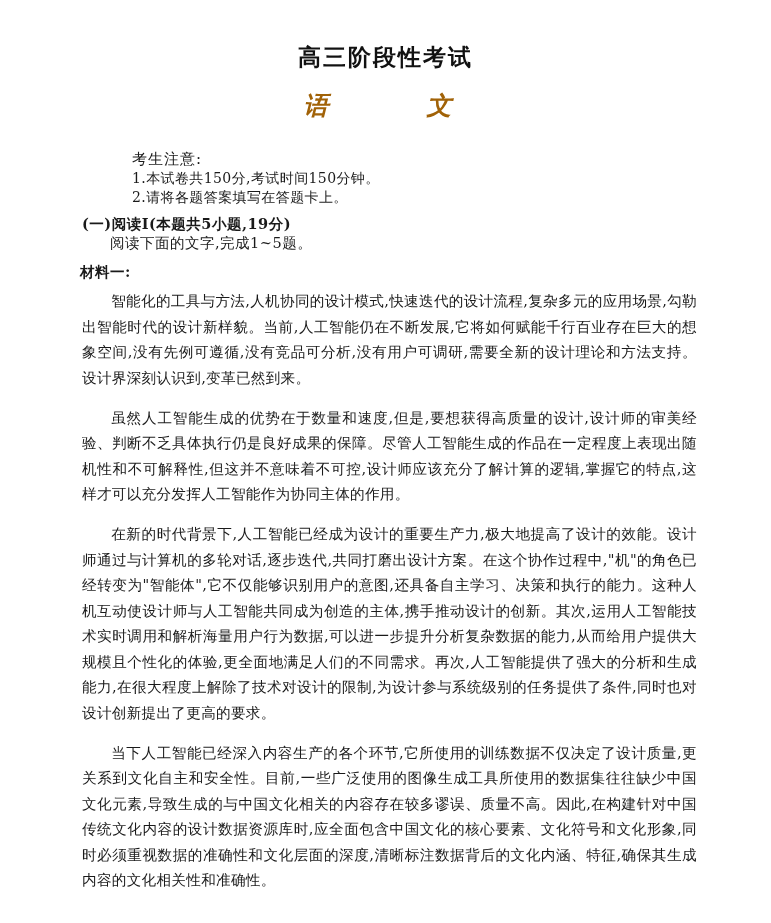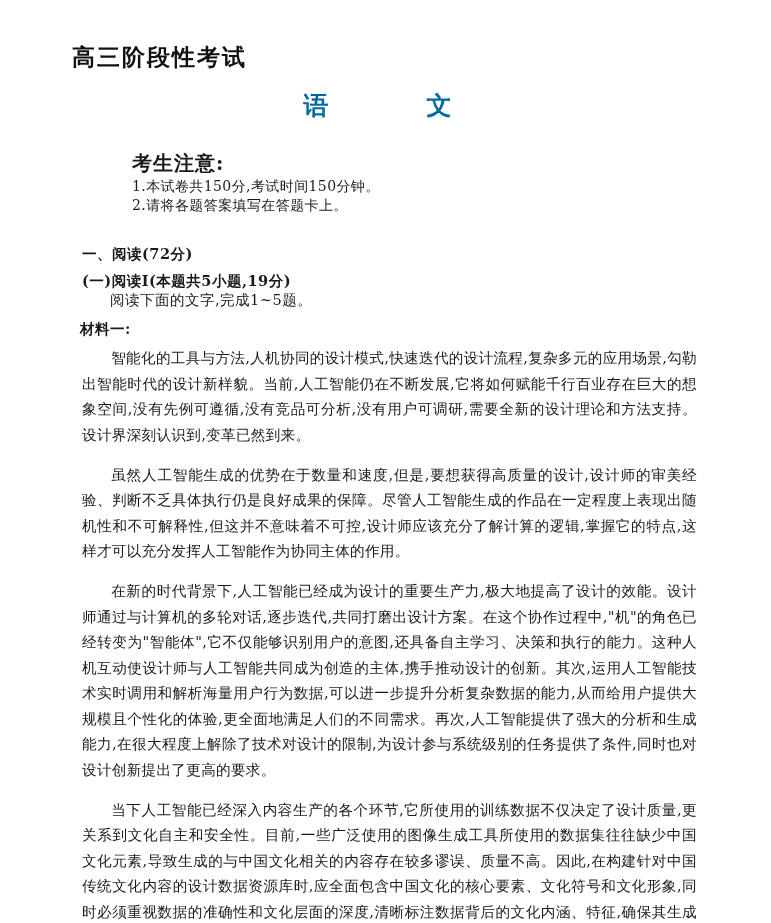--- a/index.html
+++ b/index.html
@@ -16,42 +16,43 @@
     overflow: hidden;
   }
   .page {
     width: 771px;
     height: 923px;
     position: relative;
     box-sizing: border-box;
     padding: 0 72px;
   }
   .exam-title {
-    text-align: left;
+    text-align: center;
     font-size: 23px;
     font-weight: bold;
     letter-spacing: 2px;
     margin-top: 42px;
     color: #111;
   }
   .subject-title {
     text-align: center;
     font-size: 25px;
     font-weight: bold;
     letter-spacing: 16px;
     margin-top: 16px;
-    color: #0369a1;
+    color: #a16207;
+    font-style: italic;
   }
   .notice-block {
     margin-top: 28px;
     margin-left: 60px;
   }
   .notice-head {
-    font-size: 20px;
-    font-weight: bold;
+    font-size: 15px;
+    font-weight: normal;
     letter-spacing: 1px;
   }
   .notice-item {
     font-size: 14px;
     margin-top: 1px;
     letter-spacing: 0.4px;
   }
   .section-head {
     margin-top: 30px;
     margin-left: 10px;
@@ -97,21 +98,20 @@
 
   <div class="exam-title">高三阶段性考试</div>
   <div class="subject-title">语　　文</div>
 
   <div class="notice-block">
     <div class="notice-head">考生注意:</div>
     <div class="notice-item">1.本试卷共150分,考试时间150分钟。</div>
     <div class="notice-item">2.请将各题答案填写在答题卡上。</div>
   </div>
 
-  <div class="section-head">一、阅读(72分)</div>
   <div class="sub-head">(一)阅读Ⅰ(本题共5小题,19分)</div>
   <div class="indent-line">阅读下面的文字,完成1~5题。</div>
   <div class="material-label">材料一:</div>
 
   <p class="para">智能化的工具与方法,人机协同的设计模式,快速迭代的设计流程,复杂多元的应用场景,勾勒出智能时代的设计新样貌。当前,人工智能仍在不断发展,它将如何赋能千行百业存在巨大的想象空间,没有先例可遵循,没有竞品可分析,没有用户可调研,需要全新的设计理论和方法支持。设计界深刻认识到,变革已然到来。</p>
   <p class="para">虽然人工智能生成的优势在于数量和速度,但是,要想获得高质量的设计,设计师的审美经验、判断不乏具体执行仍是良好成果的保障。尽管人工智能生成的作品在一定程度上表现出随机性和不可解释性,但这并不意味着不可控,设计师应该充分了解计算的逻辑,掌握它的特点,这样才可以充分发挥人工智能作为协同主体的作用。</p>
   <p class="para">在新的时代背景下,人工智能已经成为设计的重要生产力,极大地提高了设计的效能。设计师通过与计算机的多轮对话,逐步迭代,共同打磨出设计方案。在这个协作过程中,"机"的角色已经转变为"智能体",它不仅能够识别用户的意图,还具备自主学习、决策和执行的能力。这种人机互动使设计师与人工智能共同成为创造的主体,携手推动设计的创新。其次,运用人工智能技术实时调用和解析海量用户行为数据,可以进一步提升分析复杂数据的能力,从而给用户提供大规模且个性化的体验,更全面地满足人们的不同需求。再次,人工智能提供了强大的分析和生成能力,在很大程度上解除了技术对设计的限制,为设计参与系统级别的任务提供了条件,同时也对设计创新提出了更高的要求。</p>
   <p class="para">当下人工智能已经深入内容生产的各个环节,它所使用的训练数据不仅决定了设计质量,更关系到文化自主和安全性。目前,一些广泛使用的图像生成工具所使用的数据集往往缺少中国文化元素,导致生成的与中国文化相关的内容存在较多谬误、质量不高。因此,在构建针对中国传统文化内容的设计数据资源库时,应全面包含中国文化的核心要素、文化符号和文化形象,同时必须重视数据的准确性和文化层面的深度,清晰标注数据背后的文化内涵、特征,确保其生成内容的文化相关性和准确性。</p>
 
 </div>

